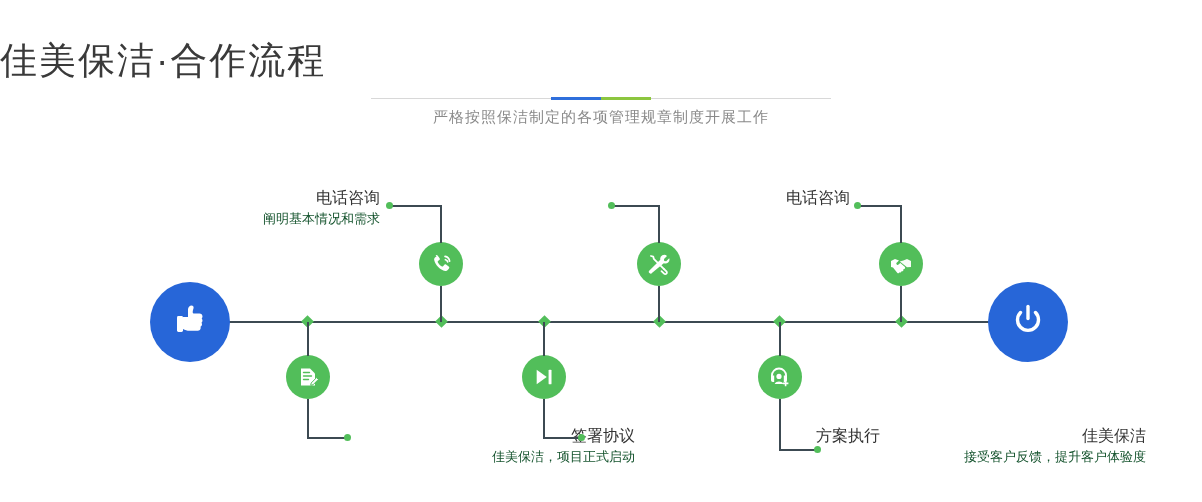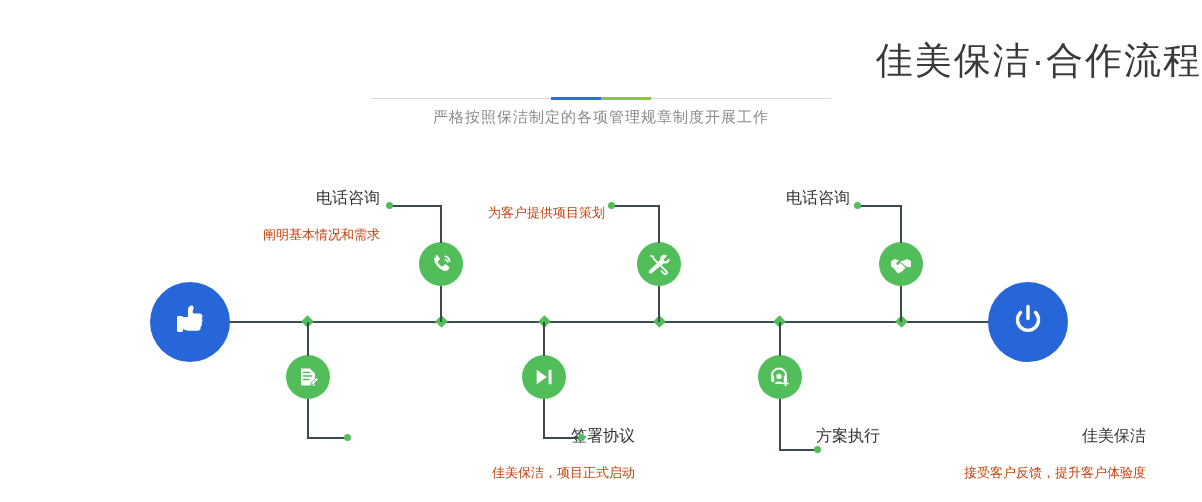--- a/index.html
+++ b/index.html
@@ -5,21 +5,21 @@
   html,body{margin:0;padding:0;}
   body{
     width:1202px;height:502px;
     background:#ffffff;
     font-family:"Liberation Sans","DejaVu Sans",sans-serif;
     overflow:hidden;
     position:relative;
   }
   .title{
     position:absolute;top:36px;left:0;width:1202px;
-    text-align:right;
+    text-align:left;
     font-size:37px;
     color:#3a3a3a;
     letter-spacing:2px;
     font-weight:400;
   }
   .rule-wrap{
     position:absolute;top:96px;left:0;width:1202px;height:4px;
     display:flex;justify-content:center;align-items:center;
   }
   .rule-left{width:180px;height:1px;background:#d8d8d8;}
@@ -68,21 +68,21 @@
   .vline{position:absolute;width:2px;background:#3c4a52;}
   .hline{position:absolute;height:2px;background:#3c4a52;}
   .dot{position:absolute;width:7px;height:7px;border-radius:50%;background:#52be5a;}
 
   .lbl{
     position:absolute;
     color:#3f3f3f;
     white-space:nowrap;
   }
   .lbl .t{font-size:16px;color:#333;line-height:22px;}
-  .lbl .d{font-size:13px;color:#c2410c;line-height:20px;margin-top:16px;}
+  .lbl .d{font-size:13px;color:#14532d;line-height:20px;margin-top:0;}
   .lbl.right-al{text-align:right;}
   .lbl.left-al{text-align:right;}
 </style>
 </head>
 <body>
 
 <div class="title">佳美保洁·合作流程</div>
 <div class="rule-wrap">
   <div class="rule-left"></div>
   <div class="rule-mid"></div>
@@ -162,21 +162,20 @@
         <path d="M16.8 16.8l2.6 2.6a1.6 1.6 0 1 1-2.3 2.3l-2.6-2.6"></path>
         <path d="M20 4l-3 3 .2 2 2 .2 3-3a4 4 0 0 1-5.4 5L5.2 20.8a1.8 1.8 0 1 1-2.5-2.5L13.3 7.7A4 4 0 0 1 20 4z" fill="#ffffff" stroke="none"></path>
       </svg>
     </span>
   </div>
   <div class="vline" style="left:658px;top:205px;height:38px;"></div>
   <div class="hline" style="left:612px;top:205px;width:46px;"></div>
   <div class="dot" style="left:608px;top:202px;"></div>
   <div class="vline" style="left:658px;top:286px;height:36px;"></div>
   <div class="lbl right-al" style="left:360px;top:187px;width:245px;">
-    <div class="d">为客户提供项目策划</div>
   </div>
 
   <div class="node" style="left:522px;top:355px;">
     <span>
       <svg width="22" height="22" viewBox="0 0 24 24" fill="#ffffff">
         <path d="M4 4l11 8-11 8z"></path>
         <rect x="17" y="4" width="3.2" height="16" rx="1"></rect>
       </svg>
     </span>
   </div>

